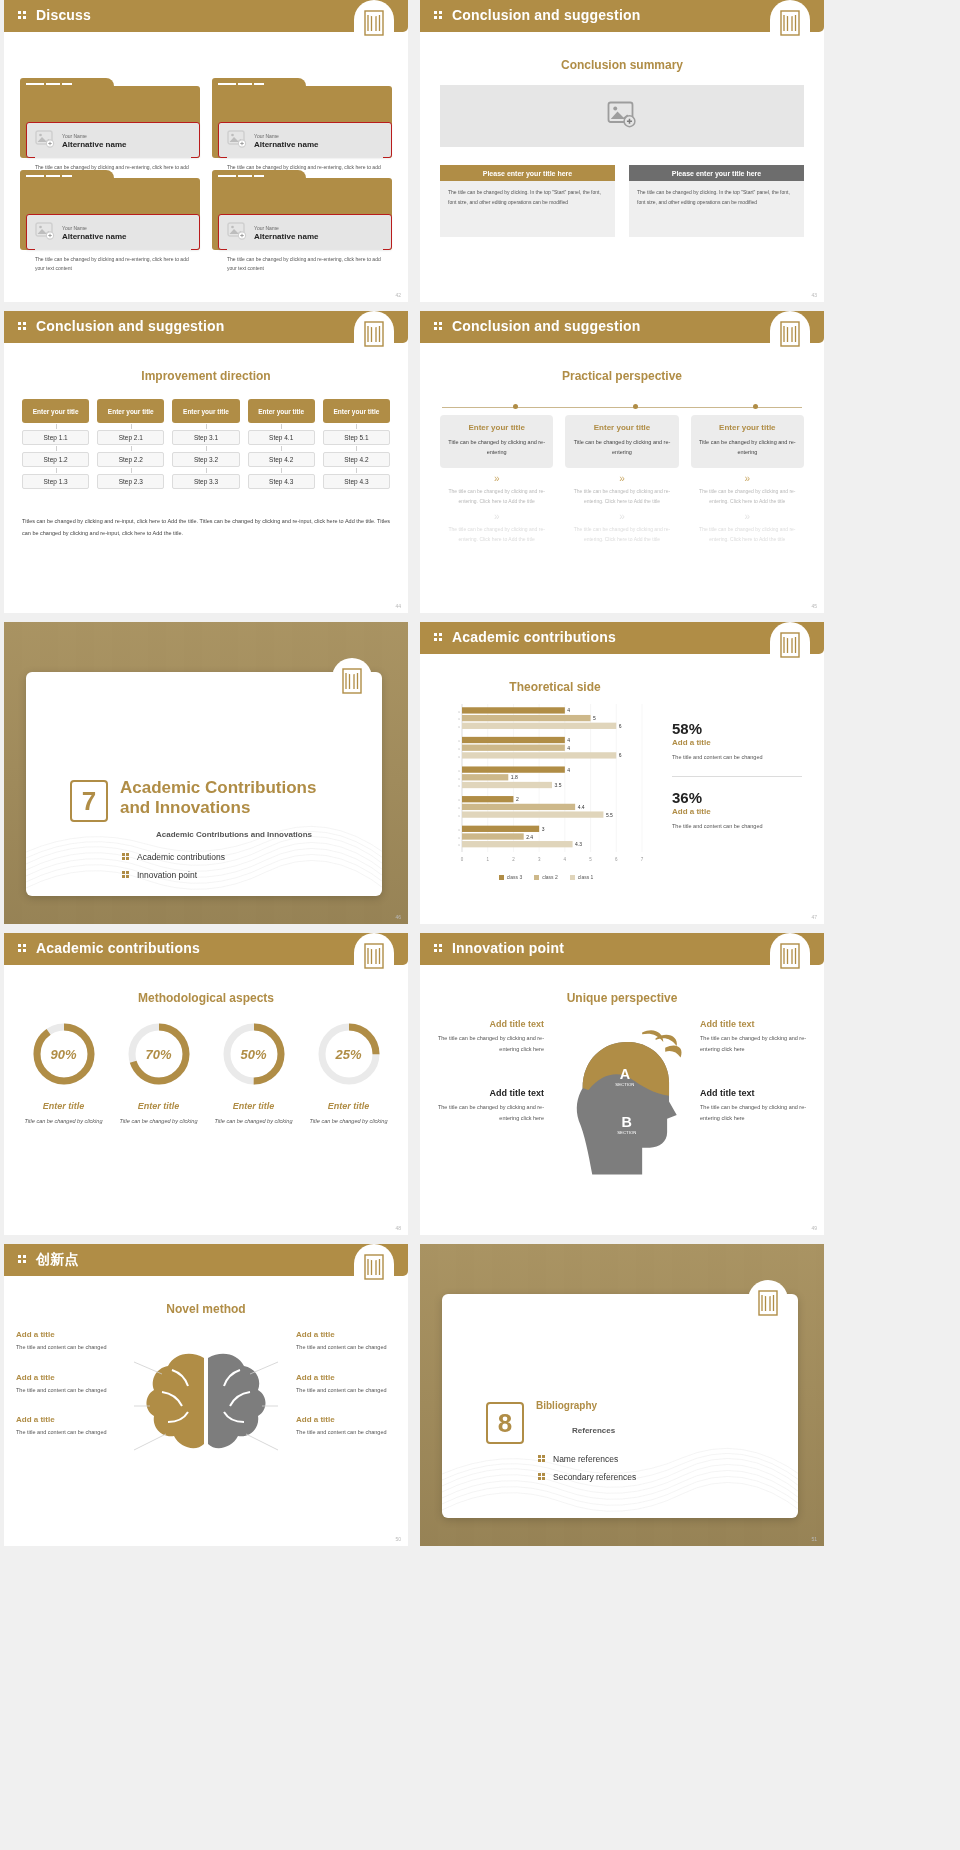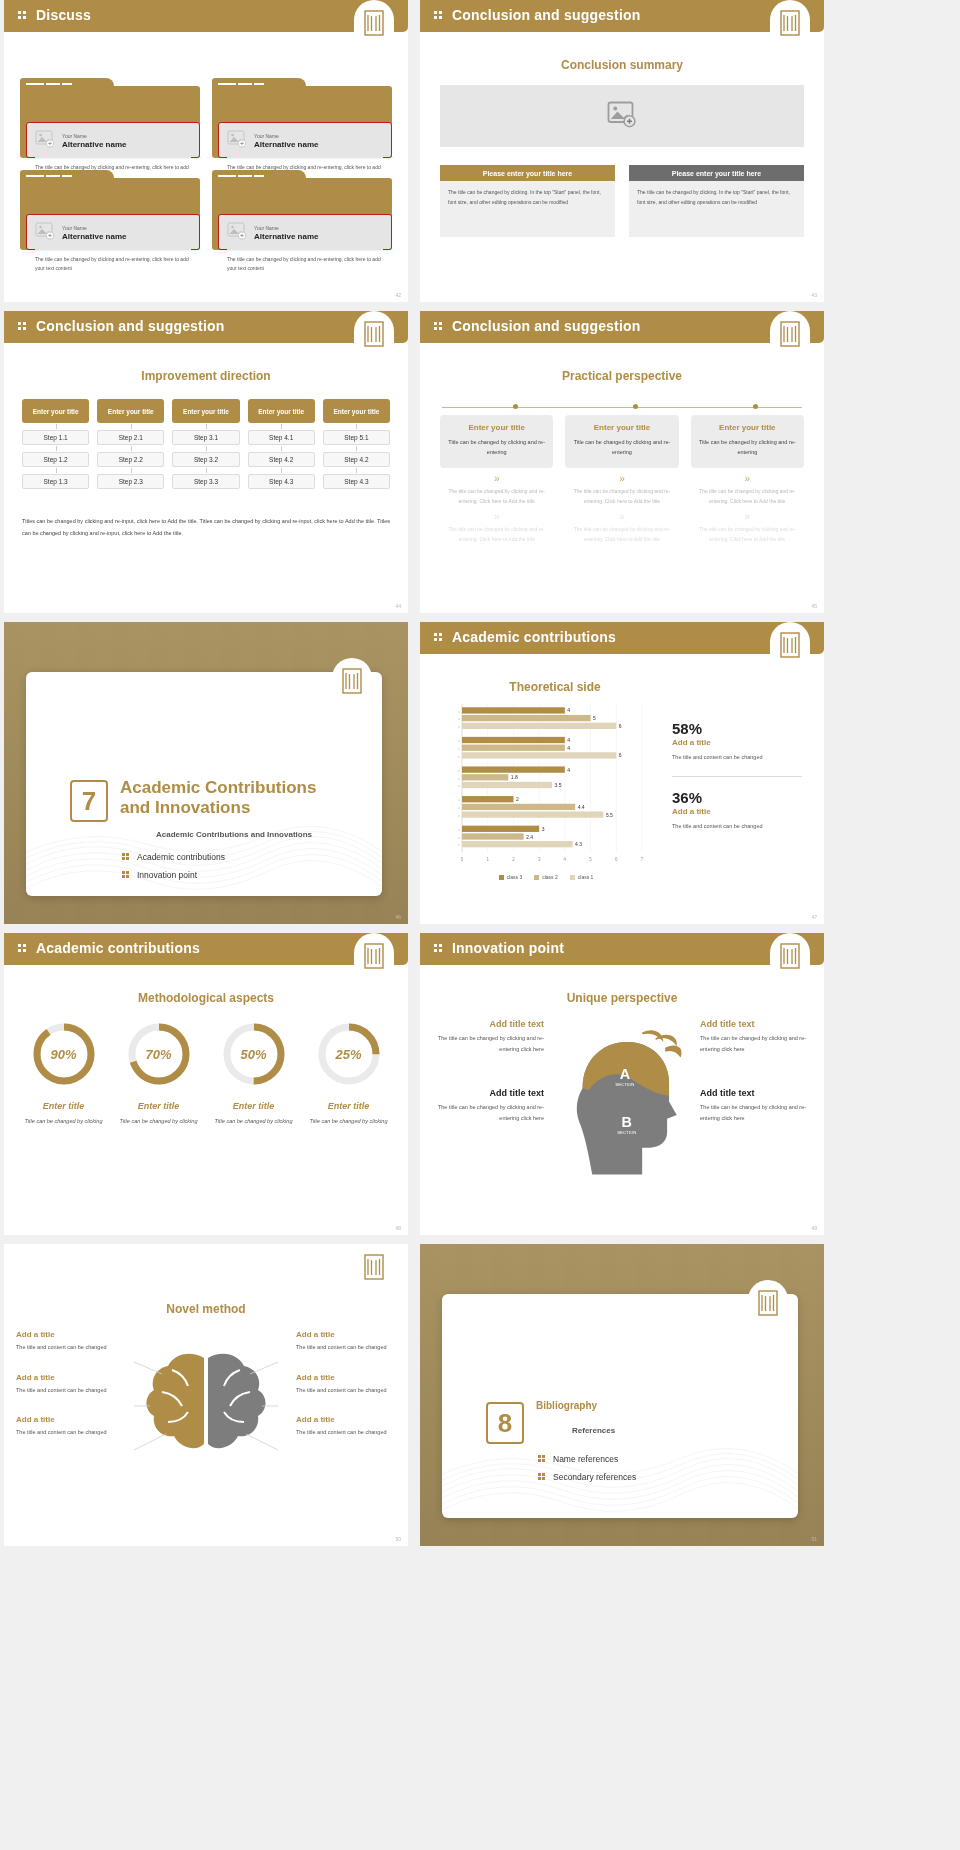--- a/index.html
+++ b/index.html
@@ -828,20 +828,29 @@
         <div style="margin-top:34px">
           <div class="hx-t dark">Add title text</div>
           <div class="hx-b">The title can be changed by clicking and re-entering click here</div>
         </div>
       </div>
     </div>
     <div class="pagenum">49</div>
   </div>
 
   <div class="slide">
+    <div class="hdr">
+      <span class="hdr-dots">
+          <i></i>
+          <i></i>
+          <i></i>
+          <i></i>
+        </span>
+      <span class="hdr-title">创新点</span>
+    </div>
     <div class="logo">
       <svg width="20" height="26" viewBox="0 0 20 26">
           <rect x="1" y="1" width="18" height="24" fill="none" stroke="#b08d46" stroke-width="1.4"></rect>
           <path d="M4 5 L4 21 M7.5 5 L7.5 21 M12 5 L12 21 M15.5 5 L15.5 21" stroke="#b08d46" stroke-width="1.3"></path>
           <path d="M4 4 Q10 9 16 4" fill="#fff"></path>
         </svg>
     </div>
     <div class="sec-title">Novel method</div>
     <div class="brain-grid">
       <div>

